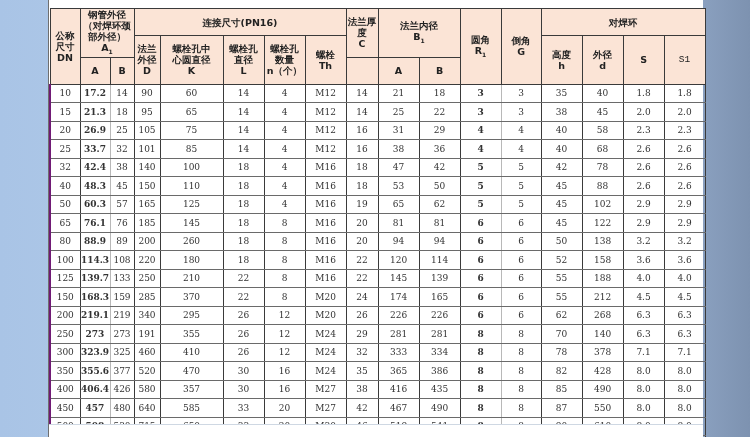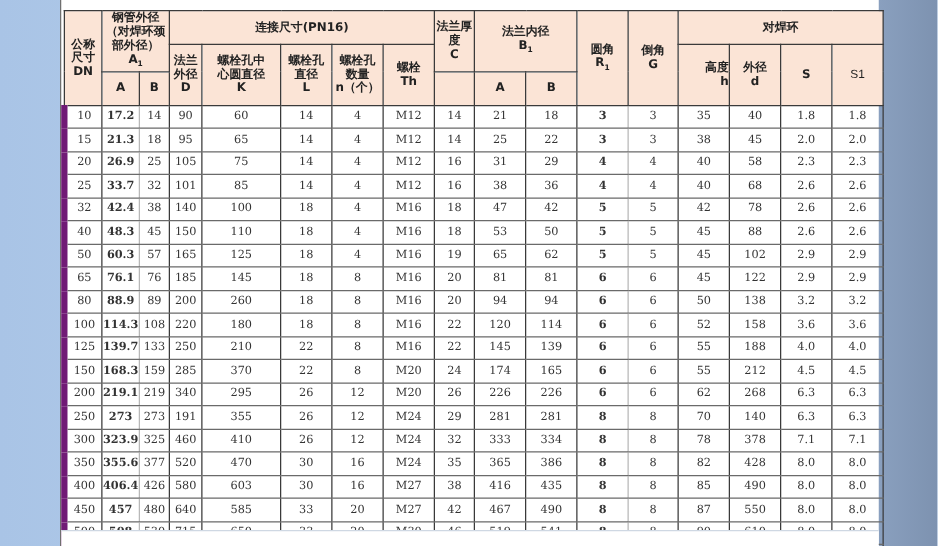--- a/index.html
+++ b/index.html
@@ -34,32 +34,32 @@
     th {
       background: #fbe4d6;
       font-family: "DejaVu Sans", "Liberation Sans", sans-serif;
       font-weight: bold;
       font-size: 9.5px;
       line-height: 11px;
       color: #222;
       white-space: normal;
     }
     th.top { height: 26px; text-align: center; }
-    th.mid { height: 28px; text-align: right; }
+    th.mid { height: 28px; }
     th.sub { height: 26px; }
     td {
       font-size: 9px;
       color: #333;
       height: 17.5px;
       line-height: 17px;
       border-top: 1px solid #6a6a6a;
       border-bottom: 1px solid #6a6a6a;
     }
     td.light { border-left-color: #b8b8b8; border-right-color: #b8b8b8; font-weight: bold; }
-    td.dn { border-left: 5px solid #701a75; text-align: center; }
+    td.dn { border-left: 2px solid #701a75; text-align: center; }
     .sub1 { font-size: 6px; vertical-align: sub; }
     .bottom-strip {
       position: absolute; left: 0; top: 424px; width: 654px; height: 13px;
       background: #ffffff;
       border-top: 1px solid #cfd8e3;
     }
   </style>
 </head>
 <body>
 
@@ -146,21 +146,21 @@
         </th>
         <th rowspan="2" class="mid">
           <div>高度</div>
           <div>h</div>
         </th>
         <th rowspan="2">
           <div>外径</div>
           <div>d</div>
         </th>
         <th rowspan="2">S</th>
-        <th rowspan="2" style="font-weight:normal;font-family:Liberation Sans, sans-serif;">S1</th>
+        <th rowspan="2" style="font-weight:normal;font-family:Liberation Mono, monospace;">S1</th>
       </tr>
       <tr>
         <th class="sub">A</th>
         <th>B</th>
         <th style="border-top:none;"></th>
         <th>A</th>
         <th>B</th>
       </tr>
     </thead>
     <tbody id="tbody">
@@ -466,21 +466,21 @@
           <td>82</td>
           <td>428</td>
           <td>8.0</td>
           <td>8.0</td>
         </tr>
         <tr>
           <td class="dn">400</td>
           <td class="light">406.4</td>
           <td>426</td>
           <td>580</td>
-          <td>603</td>
+          <td>357</td>
           <td>30</td>
           <td>16</td>
           <td>M27</td>
           <td>38</td>
           <td>416</td>
           <td>435</td>
           <td class="light">8</td>
           <td>8</td>
           <td>85</td>
           <td>490</td>

